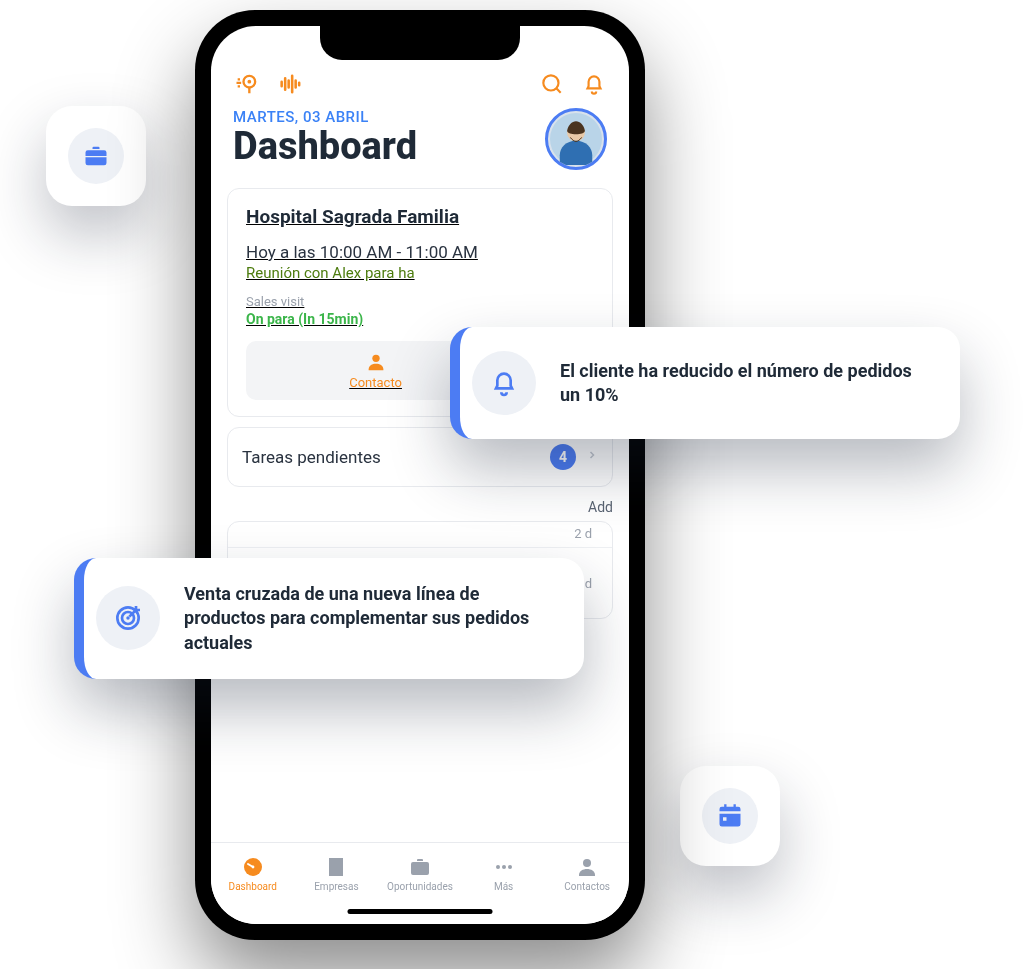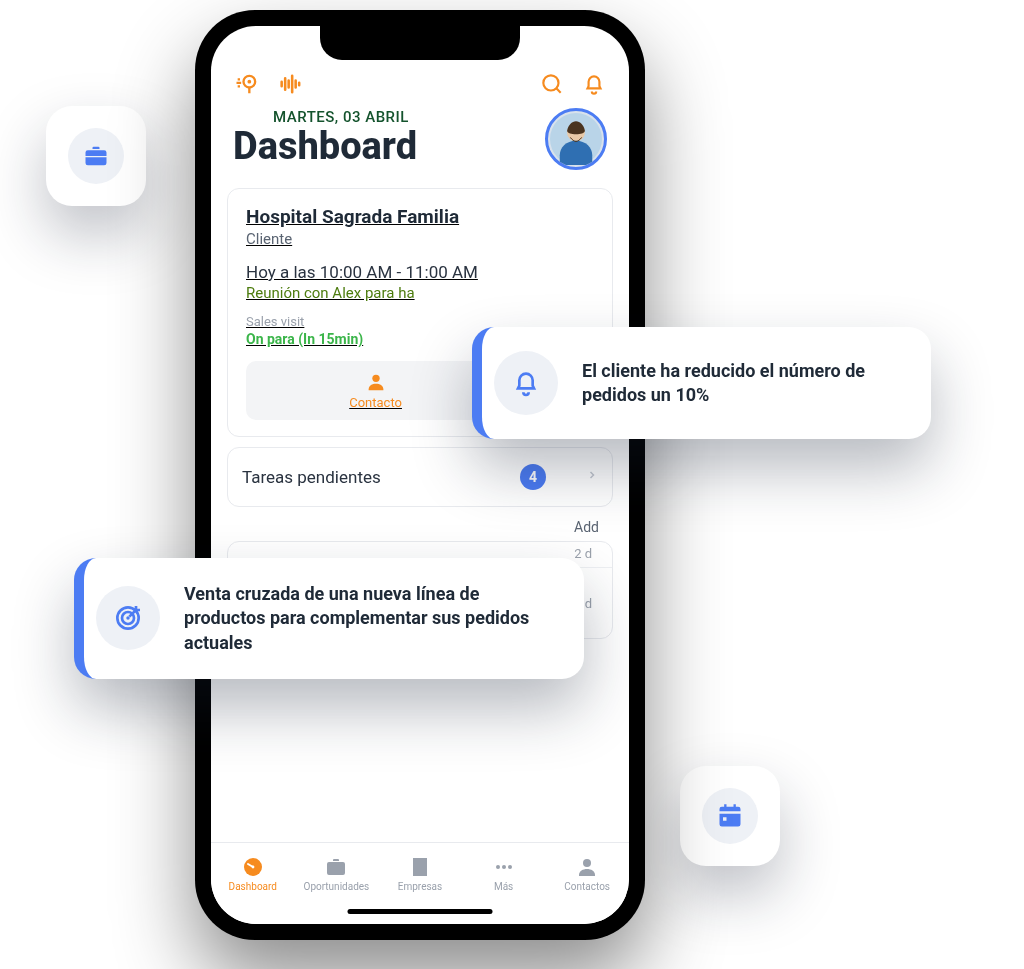--- a/index.html
+++ b/index.html
@@ -25,21 +25,21 @@
   }
 
   
   .topbar{display:flex;align-items:center;padding:44px 22px 4px 22px;gap:16px;}
   .topbar .spacer{flex:1;}
   .icon-btn{display:flex;align-items:center;justify-content:center;}
   .orange{color:#F68B1F;fill:#F68B1F;stroke:#F68B1F;}
 
   
   .header{padding:6px 22px 8px 22px;display:flex;align-items:flex-start;}
-  .header-text .date{color:#14532d;font-size:15px;letter-spacing:.5px;font-weight:500;margin-left:40px;}
+  .header-text .date{color:#3b82f6;font-size:15px;letter-spacing:.5px;font-weight:500;}
   .header-text .title{color:#1F2A37;font-size:38px;font-weight:800;margin-top:-2px;}
   .avatar{
     margin-left:auto;width:62px;height:62px;border-radius:50%;
     border:3px solid #4C7CF3;background:#D9E2EC;display:flex;align-items:center;justify-content:center;
     overflow:hidden;
   }
   .avatar svg{width:52px;height:52px;}
 
   
   .card{
@@ -56,29 +56,29 @@
   .actions{display:flex;gap:24px;margin-top:14px;}
   .action{
     flex:1;background:#F3F4F6;border-radius:10px;display:flex;flex-direction:column;
     align-items:center;justify-content:center;padding:10px 0;color:#F68B1F;font-size:13px;
   }
   .action svg{width:22px;height:22px;margin-bottom:2px;}
 
   
   .section-row{
     margin:10px 16px;padding:16px 14px;border:1px solid #E8EAEE;border-radius:12px;
-    display:flex;align-items:center;font-size:17px;color:#2A3340;gap:30px;
+    display:flex;align-items:center;font-size:17px;color:#2A3340;
   }
   .badge{
     margin-left:auto;width:26px;height:26px;border-radius:50%;background:#4C7CF3;color:#fff;
     display:flex;align-items:center;justify-content:center;font-size:14px;font-weight:700;
   }
   .chev{margin-left:10px;color:#C3C8D0;}
 
-  .add-link{font-size:14px;color:#5A6472;text-align:right;padding:2px 30px 6px 0;}
+  .add-link{font-size:14px;color:#5A6472;text-align:right;padding:2px 16px 6px 0;}
 
   
   .task{display:flex;align-items:center;padding:10px 20px 10px 16px;gap:14px;}
   .task:not(:last-child){border-bottom:1px solid #EEF0F3;}
   .task-date{
     width:44px;border:1px solid #E8EAEE;border-radius:8px;overflow:hidden;text-align:center;
     flex-shrink:0;
   }
   .task-date .top{background:#F68B1F;color:#fff;font-size:9px;padding:2px 0;font-weight:700;}
   .task-date .day{font-size:18px;font-weight:700;color:#1F2A37;line-height:1.05;padding-top:2px;}
@@ -185,21 +185,20 @@
             <circle cx="32" cy="24" r="11" fill="#E8C9A8"></circle>
             <path d="M32 34c-12 0-20 8-20 18v12h40V52c0-10-8-18-20-18z" fill="#2F6FB2"></path>
             <path d="M21 22c1-7 6-12 11-12s10 5 11 12c-1 3-5 4-11 4s-10-1-11-4z" fill="#4A3420"></path>
             <path d="M25 30c2 3 5 5 7 5s5-2 7-5" stroke="#4A3420" stroke-width="1.2" fill="none"></path>
           </svg>
       </div>
     </div>
 
     <div class="card">
       <h3>Hospital Sagrada Familia</h3>
-      <div class="sub">Cliente</div>
       <div class="time">Hoy a las 10:00 AM - 11:00 AM</div>
       <div class="desc">Reunión con Alex para ha</div>
       <div class="tag">Sales visit</div>
       <div class="status">On para (In 15min)</div>
       <div class="actions">
         <div class="action">
           <svg viewBox="0 0 24 24" fill="currentColor">
               <circle cx="12" cy="8" r="4"></circle>
               <path d="M4 20c0-4 4-6 8-6s8 2 8 6v1H4v-1z"></path>
             </svg>
@@ -246,29 +245,29 @@
       <div class="nav-item active">
         <svg viewBox="0 0 24 24" fill="currentColor">
             <circle cx="12" cy="12" r="9"></circle>
             <path d="M12 12 7 9" stroke="#fff" stroke-width="2" fill="none" stroke-linecap="round"></path>
             <circle cx="12" cy="12" r="1.4" fill="#fff"></circle>
           </svg>
         <span>Dashboard</span>
       </div>
       <div class="nav-item">
         <svg viewBox="0 0 24 24" fill="currentColor">
+            <path d="M5 3h14v18H5zM8 6h2v2H8zm4 0h2v2h-2zM8 10h2v2H8zm4 0h2v2h-2zM8 14h2v2H8zm4 0h2v2h-2zM10 18h4v3h-4z"></path>
+          </svg>
+        <span>Empresas</span>
+      </div>
+      <div class="nav-item">
+        <svg viewBox="0 0 24 24" fill="currentColor">
             <path d="M10 4h4a1 1 0 0 1 1 1v2h4a2 2 0 0 1 2 2v9a2 2 0 0 1-2 2H5a2 2 0 0 1-2-2V9a2 2 0 0 1 2-2h4V5a1 1 0 0 1 1-1zm-1 3h6V6H9v1z"></path>
           </svg>
         <span>Oportunidades</span>
-      </div>
-      <div class="nav-item">
-        <svg viewBox="0 0 24 24" fill="currentColor">
-            <path d="M5 3h14v18H5zM8 6h2v2H8zm4 0h2v2h-2zM8 10h2v2H8zm4 0h2v2h-2zM8 14h2v2H8zm4 0h2v2h-2zM10 18h4v3h-4z"></path>
-          </svg>
-        <span>Empresas</span>
       </div>
       <div class="nav-item">
         <svg viewBox="0 0 24 24" fill="currentColor">
             <circle cx="6" cy="12" r="2"></circle>
             <circle cx="12" cy="12" r="2"></circle>
             <circle cx="18" cy="12" r="2"></circle>
           </svg>
         <span>Más</span>
       </div>
       <div class="nav-item">
@@ -277,21 +276,21 @@
             <path d="M4 20c0-4 4-6 8-6s8 2 8 6v1H4v-1z"></path>
           </svg>
         <span>Contactos</span>
       </div>
     </div>
 
     <div class="home-ind"></div>
   </div>
 </div>
 
-<div class="popover" style="left:472px;top:327px;width:459px">
+<div class="popover" style="left:450px;top:327px;width:510px">
   <div class="circle">
     <svg viewBox="0 0 24 24">
         <path d="M18 16H6l1-2V10a5 5 0 0 1 10 0v4l1 2zM10 19a2 2 0 0 0 4 0"></path>
       </svg>
   </div>
   <div class="msg">El cliente ha reducido el número de pedidos un 10%</div>
 </div>
 
 <div class="popover" style="left:74px;top:558px;width:510px">
   <div class="circle">

